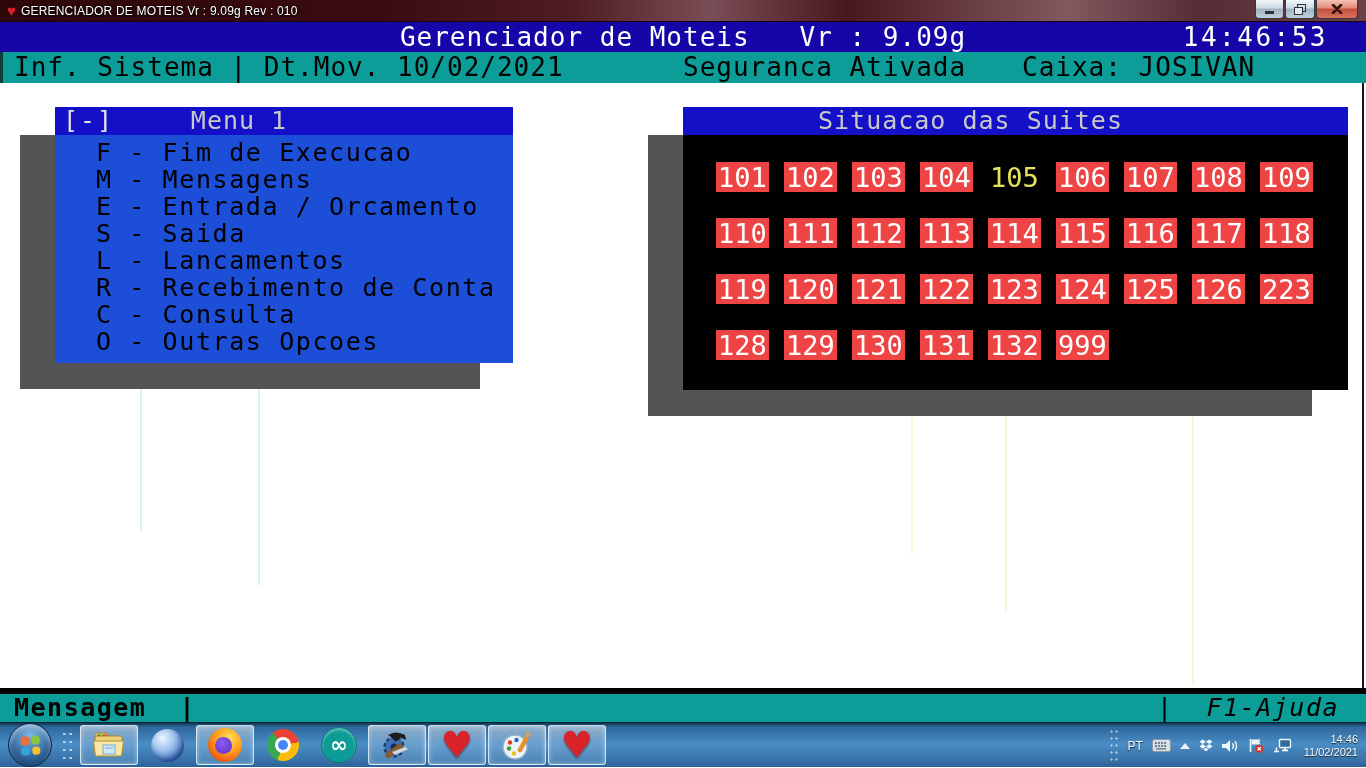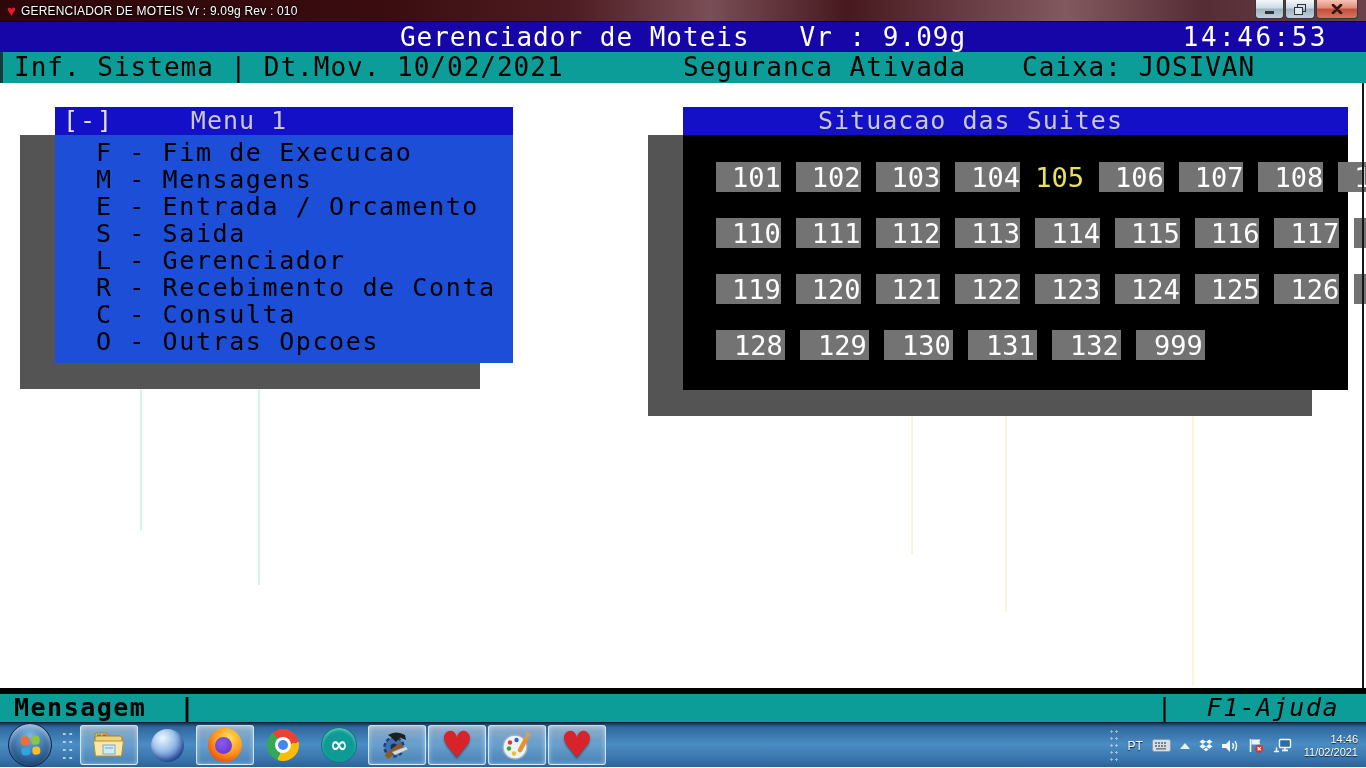--- a/index.html
+++ b/index.html
@@ -45,21 +45,21 @@
 
   #menu-panel{left:55px;top:24px;width:458px;}
   #menu-body{background:#1d4ed8;padding:4px 0 8px 41px;box-sizing:border-box;}
   .menu-item{font-size:25px;letter-spacing:1.6px;line-height:27px;color:#000;white-space:pre;cursor:default;}
 
   #suites-panel{left:683px;top:24px;width:665px;border-radius:18px;}
   #suites-body{background:#000;height:255px;box-sizing:border-box;
     padding:27px 0 0 33px;display:flex;flex-direction:column;gap:26px;}
   .suite-row{display:flex;gap:15px;height:30px;}
   .suite{width:53px;height:30px;line-height:31px;text-align:center;font-size:27px;cursor:default;}
-  .suite.available{background:#737373;color:#fff;padding-left:16px;}
+  .suite.available{background:#ef4444;color:#fff;}
   .suite.selected{background:#000;color:#e8e15c;}
 
   .vline{position:absolute;width:2px;}
   .vline.cyan{background:#d9f2ef;}
   .vline.yellow{background:#faf5da;}
   #right-border{position:absolute;right:2px;top:0;width:2px;height:605px;background:#161616;}
 
   #blackstrip{height:6px;background:#000;}
   #statusbar{height:28px;background:#0d9d98;position:relative;color:#000;}
   #statusbar span{position:absolute;top:0;line-height:27px;font-size:25px;letter-spacing:1.5px;white-space:pre;}
@@ -159,21 +159,21 @@
   <div id="menu-panel" class="panel">
     <div class="panel-title dos">
       <span class="collapse">[-]</span>
       <span class="shift">Menu 1</span>
     </div>
     <div id="menu-body">
         <div class="menu-item dos">F - Fim de Execucao</div>
         <div class="menu-item dos">M - Mensagens</div>
         <div class="menu-item dos">E - Entrada / Orcamento</div>
         <div class="menu-item dos">S - Saida</div>
-        <div class="menu-item dos">L - Gerenciador</div>
+        <div class="menu-item dos">L - Lancamentos</div>
         <div class="menu-item dos">R - Recebimento de Conta</div>
         <div class="menu-item dos">C - Consulta</div>
         <div class="menu-item dos">O - Outras Opcoes</div>
       </div>
   </div>
 
   <div class="shadow" style="left:648px;top:52px;width:35px;height:281px;"></div>
   <div class="shadow" style="left:648px;top:307px;width:664px;height:26px;"></div>
 
   <div id="suites-panel" class="panel">

